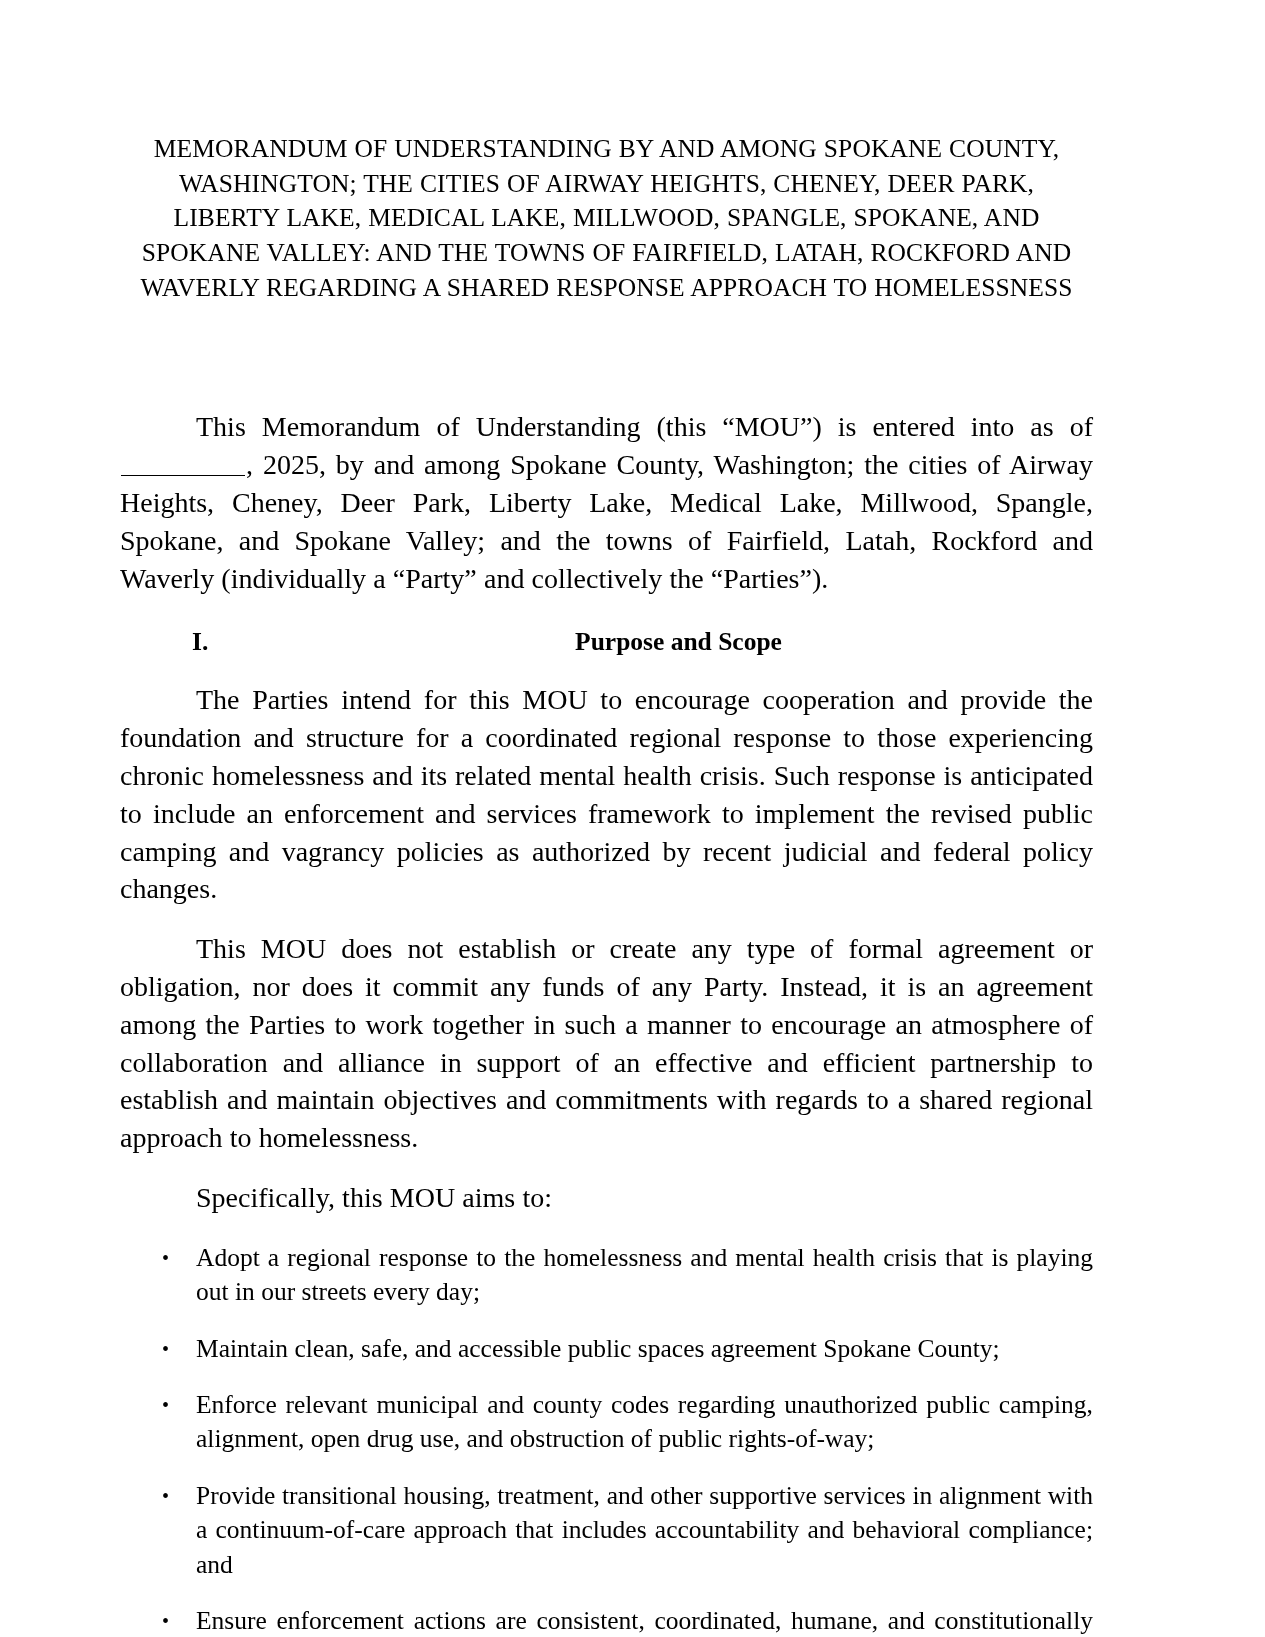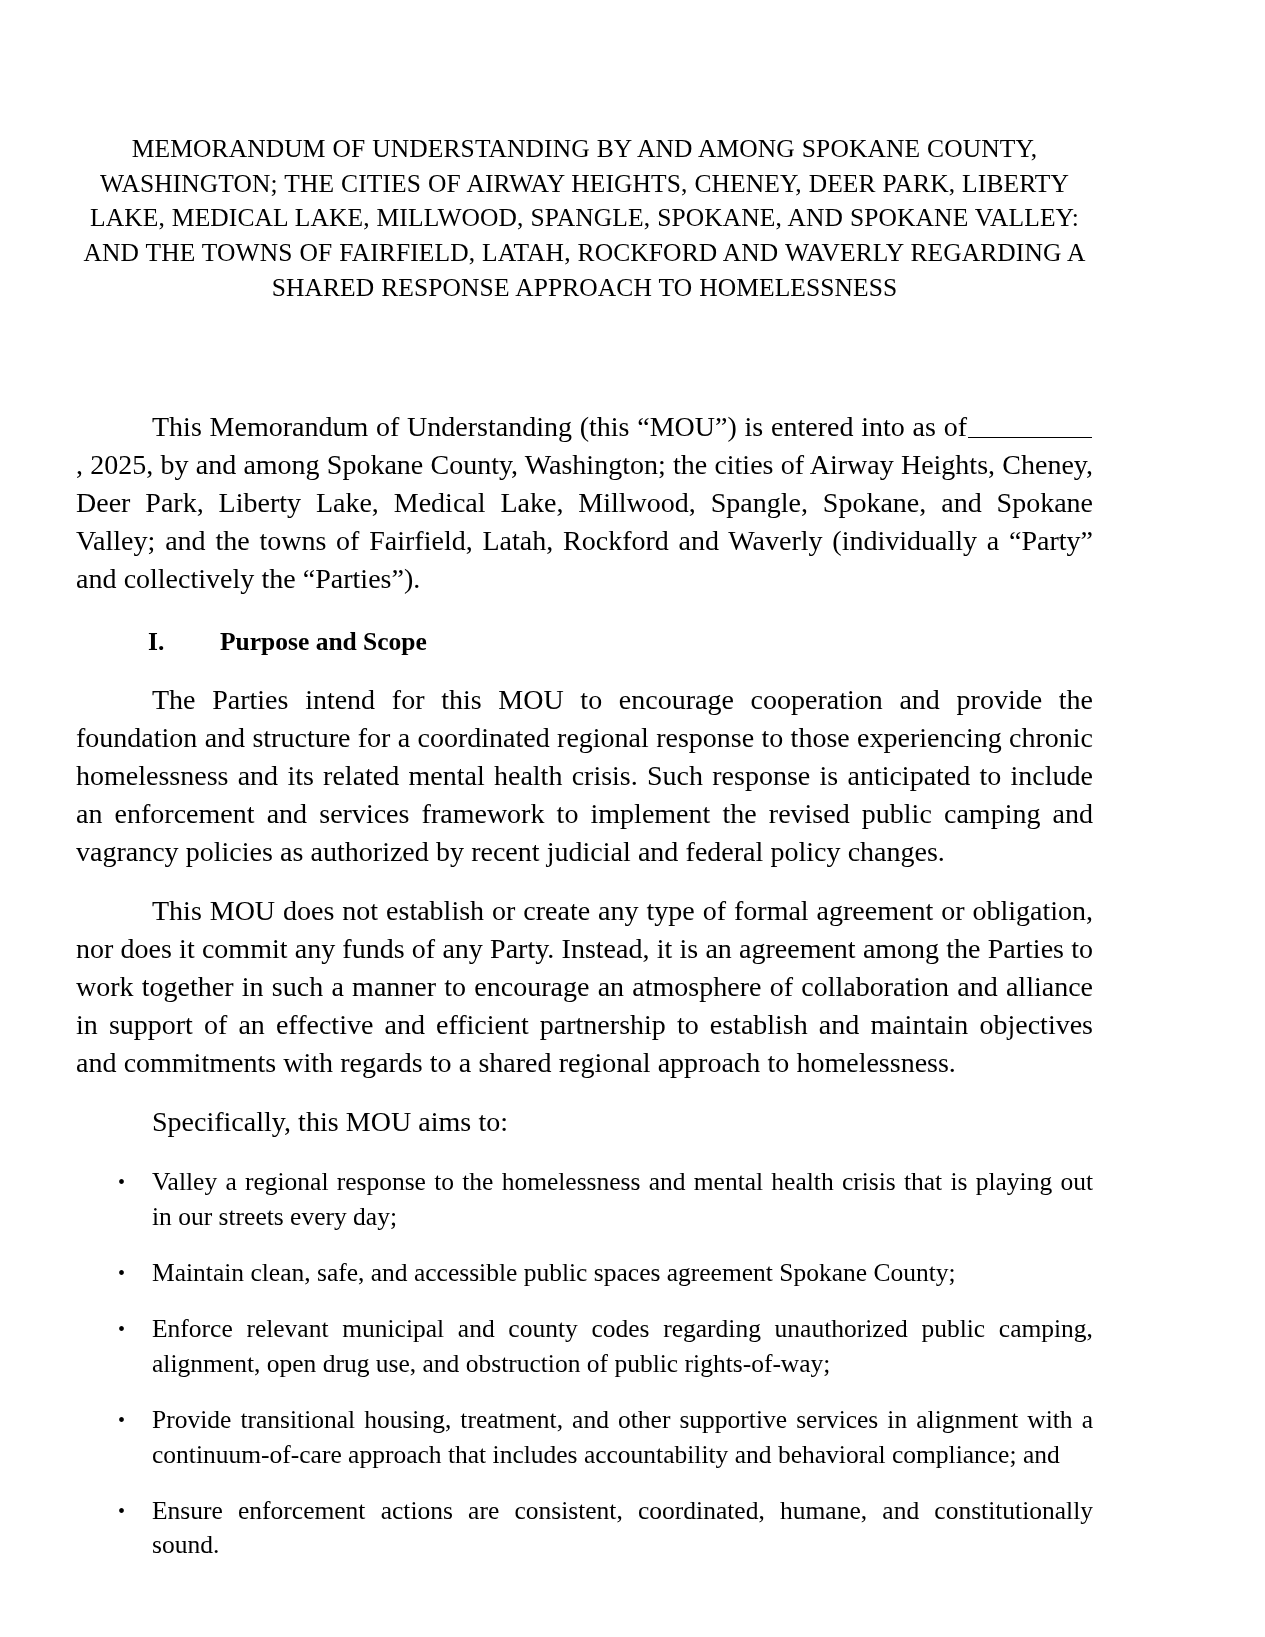--- a/index.html
+++ b/index.html
@@ -10,21 +10,21 @@
   body {
     font-family: "Liberation Serif", "DejaVu Serif", serif;
     color: #000000;
   }
   .page {
     position: relative;
     width: 1265px;
     height: 1637px;
     background: #ffffff;
     box-sizing: border-box;
-    padding: 132px 172px 60px 76px;
+    padding: 132px 172px 60px 120px;
     overflow: hidden;
   }
   .doc-title {
     text-align: center;
     font-size: 25.5px;
     line-height: 1.36;
     letter-spacing: 0.1px;
     margin: 0 0 0 0;
     padding: 0 4px;
     font-weight: normal;
@@ -60,20 +60,21 @@
     font-weight: bold;
     margin: 30px 0 24px 0;
     padding-left: 72px;
   }
   .section-heading .numeral {
     width: 72px;
     flex: 0 0 72px;
   }
   .section-heading .heading-text {
     flex: 1 1 auto;
+    text-align: center;
   }
   ul.aims-list {
     list-style: none;
     margin: 24px 0 0 0;
     padding: 0;
   }
   ul.aims-list li {
     position: relative;
     font-size: 25.5px;
     line-height: 1.35;
@@ -111,21 +112,21 @@
 
   <p class="body-para">The Parties intend for this MOU to encourage cooperation and provide the foundation and structure for a coordinated regional response to those experiencing chronic homelessness and its related mental health crisis.  Such response is anticipated to include an enforcement and services framework to implement the revised public camping and vagrancy policies as authorized by recent judicial and federal policy changes.</p>
 
   <p class="body-para">This MOU does not establish or create any type of formal agreement or obligation, nor does it commit any funds of any Party.  Instead, it is an agreement among the Parties to work together in such a manner to encourage an atmosphere of collaboration and alliance in support of an effective and efficient partnership to establish and maintain objectives and commitments with regards to a shared regional approach to homelessness.</p>
 
   <p class="body-para last-para">Specifically, this MOU aims to:</p>
 
   <ul class="aims-list">
     <li>
       <span class="bullet-glyph">•</span>
-      <span>Valley a regional response to the homelessness and mental health crisis that is playing out in our streets every day;</span>
+      <span>Adopt a regional response to the homelessness and mental health crisis that is playing out in our streets every day;</span>
     </li>
     <li>
       <span class="bullet-glyph">•</span>
       <span>Maintain clean, safe, and accessible public spaces agreement Spokane County;</span>
     </li>
     <li>
       <span class="bullet-glyph">•</span>
       <span>Enforce relevant municipal and county codes regarding unauthorized public camping, alignment, open drug use, and obstruction of public rights-of-way;</span>
     </li>
     <li>

